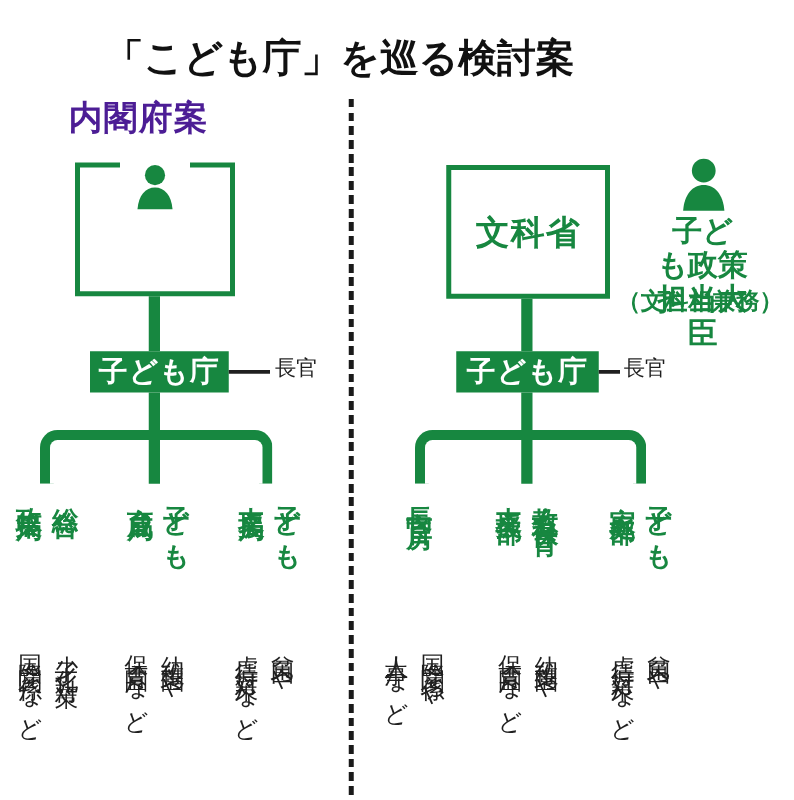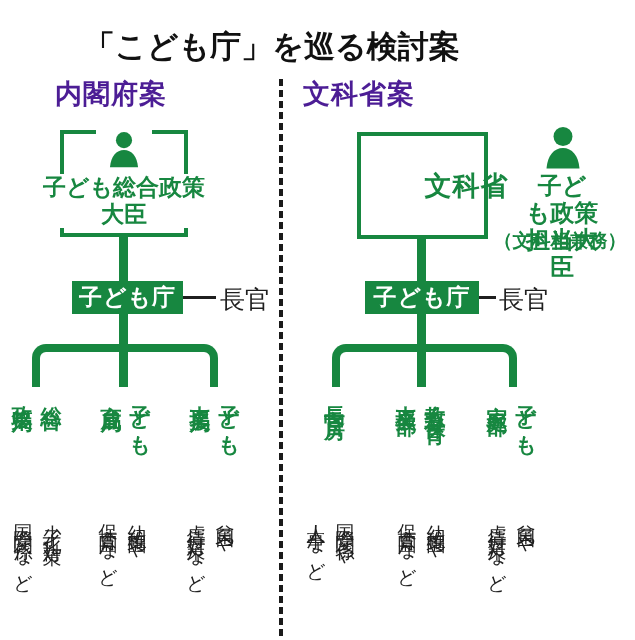--- a/index.html
+++ b/index.html
@@ -32,29 +32,29 @@
   }
   .person{color:var(--green);display:block;}
   .minister-label{
     position:absolute;top:40px;left:50%;transform:translateX(-50%);
     width:178px;background:#fff;text-align:center;
     color:var(--green);font-weight:bold;font-size:23px;line-height:27px;
     white-space:pre-line;
   }
   .org-box-label{
     display:flex;align-items:center;justify-content:center;width:100%;height:100%;
-    color:var(--green);font-weight:bold;font-size:27px;letter-spacing:1px;padding-left:44px;
+    color:var(--green);font-weight:bold;font-size:27px;letter-spacing:1px;
   }
   .stem{background:var(--green);}
   .agency-box{
     background:var(--green);display:flex;align-items:center;justify-content:center;
     color:#fff;font-weight:bold;font-size:23px;letter-spacing:1px;white-space:nowrap;
   }
   .chief-line{background:var(--ink);height:3px;}
-  .chief-label{font-size:25px;color:var(--ink);white-space:nowrap;}
+  .chief-label{font-size:17px;color:var(--ink);white-space:nowrap;}
   .bracket{
     border-top:8px solid var(--green);
     border-left:8px solid var(--green);
     border-right:8px solid var(--green);
     border-radius:14px 14px 0 0;box-sizing:border-box;
   }
   .vname{
     writing-mode:vertical-rl;text-orientation:upright;white-space:pre;
     color:var(--green);font-weight:bold;font-size:21px;line-height:29px;letter-spacing:4px;
     transform:translateX(-50%);top:367px;
@@ -73,33 +73,30 @@
     color:var(--green);font-weight:bold;font-size:19px;white-space:nowrap;
   }
 </style>
 </head>
 <body>
 
 <div class="canvas">
 
   <div class="abs title">「こども庁」を巡る検討案</div>
   <div class="abs col-header" style="left:55px;">内閣府案</div>
-  <div class="abs col-header" style="left:303px;">文科省案</div>
 
   <div class="abs divider"></div>
 
   <div class="abs org-box" style="left:60px;top:108px;width:128px;height:107px;">
     <div class="icon-gap">
       <svg class="person" width="34" height="37" viewBox="0 0 40 42" fill="currentColor" aria-hidden="true">
         <circle cx="20" cy="10" r="9.5"></circle>
         <path d="M20 21.5 C 11 21.5 4.5 29 3.5 42 L 36.5 42 C 35.5 29 29 21.5 20 21.5 Z"></path>
       </svg>
     </div>
-    <div class="minister-label">子ども総合政策
-大臣</div>
   </div>
 
   <div class="abs stem" style="left:119px;top:215px;width:9px;height:44px;"></div>
 
   <div class="abs agency-box" style="left:72px;top:259px;width:111px;height:33px;">子ども庁</div>
   <div class="abs chief-line" style="left:183px;top:274px;width:33px;"></div>
   <div class="abs chief-label" style="left:220px;top:261px;">長官</div>
 
   <div class="abs stem" style="left:119px;top:292px;width:9px;height:73px;"></div>
   <div class="abs bracket" style="left:32px;top:322px;width:186px;height:43px;"></div>

